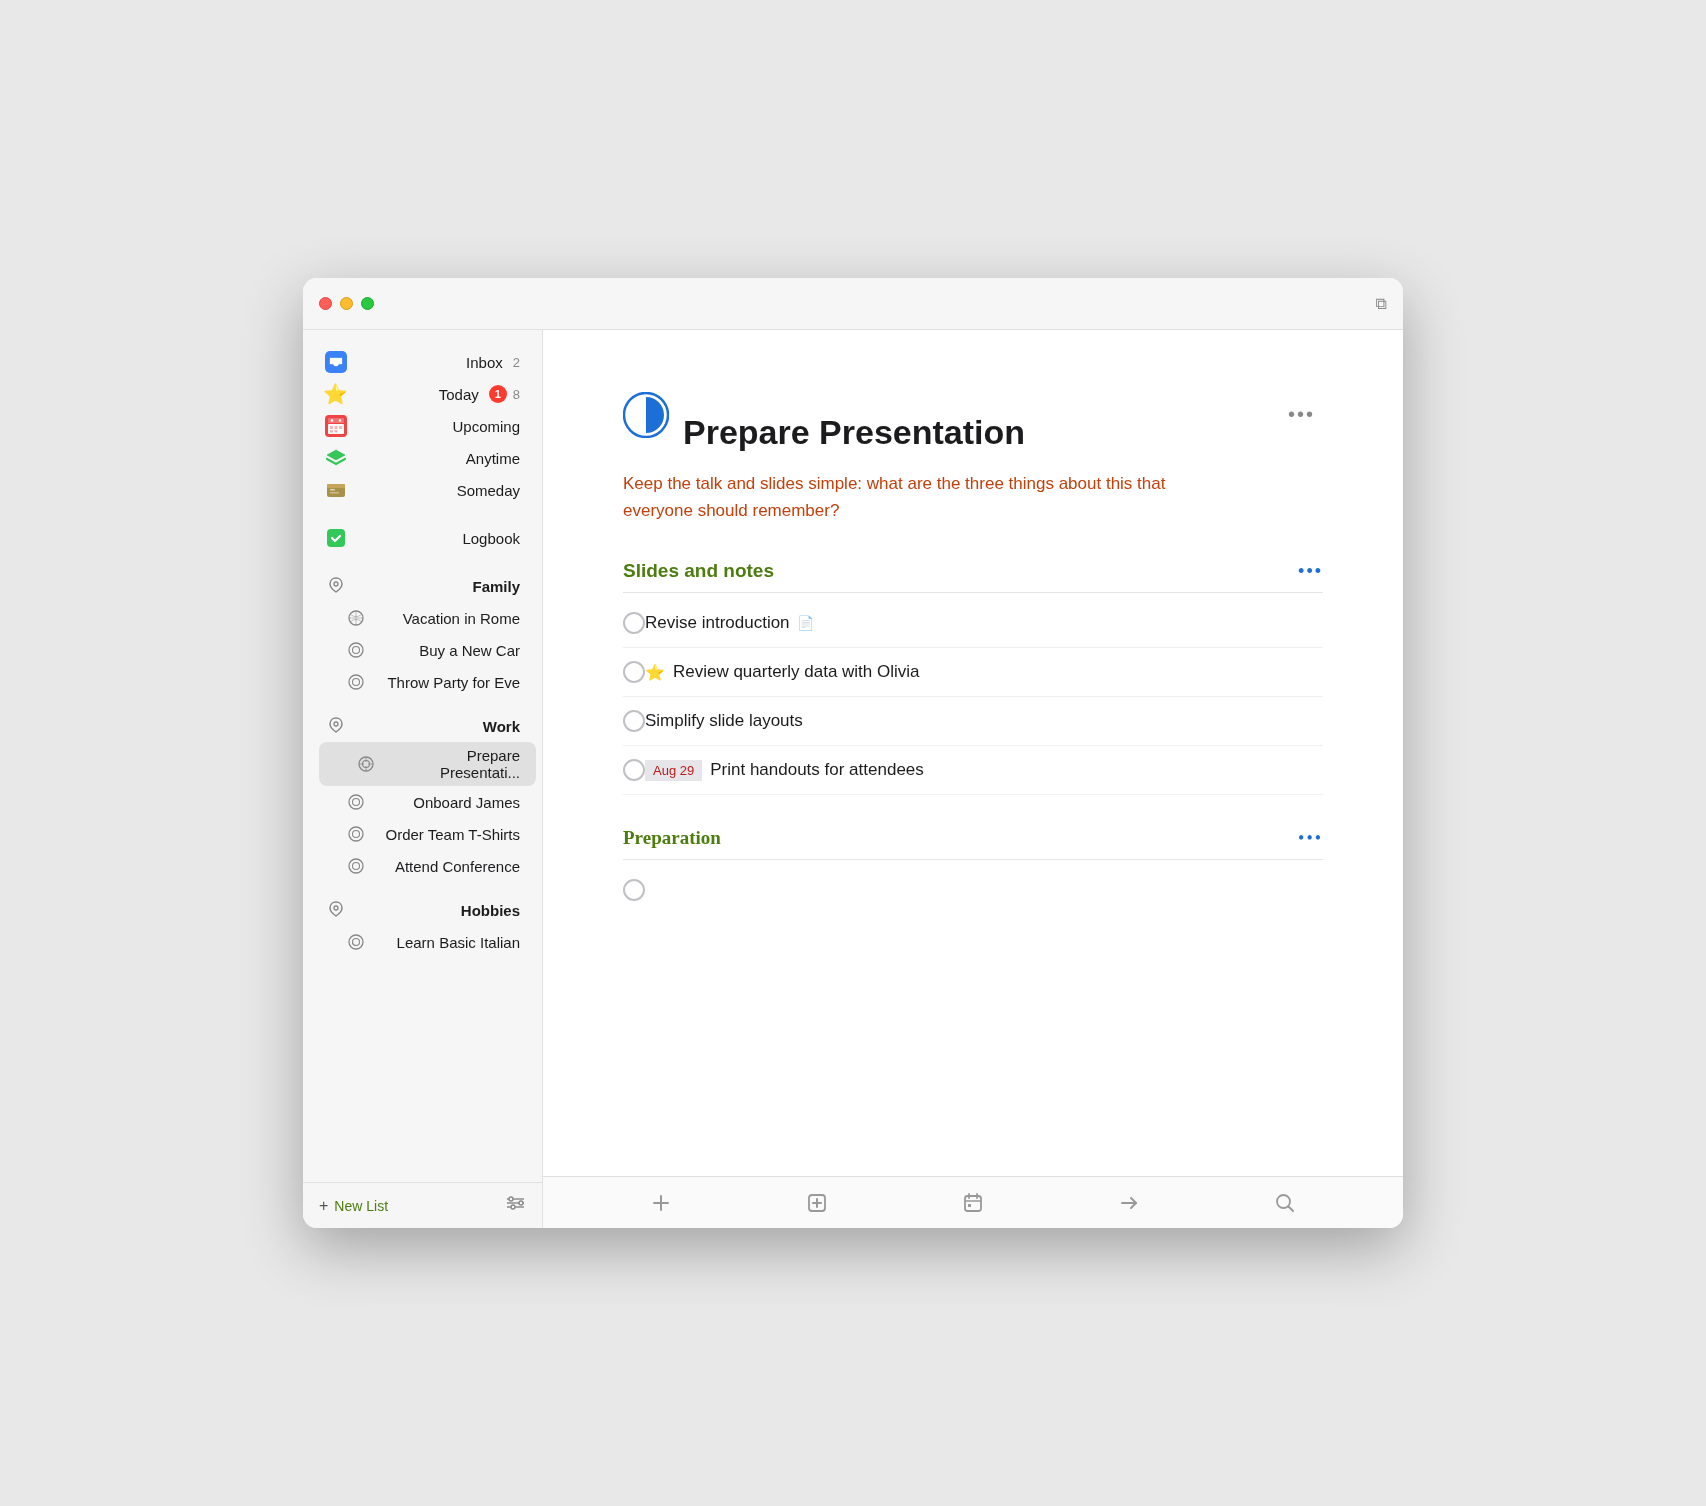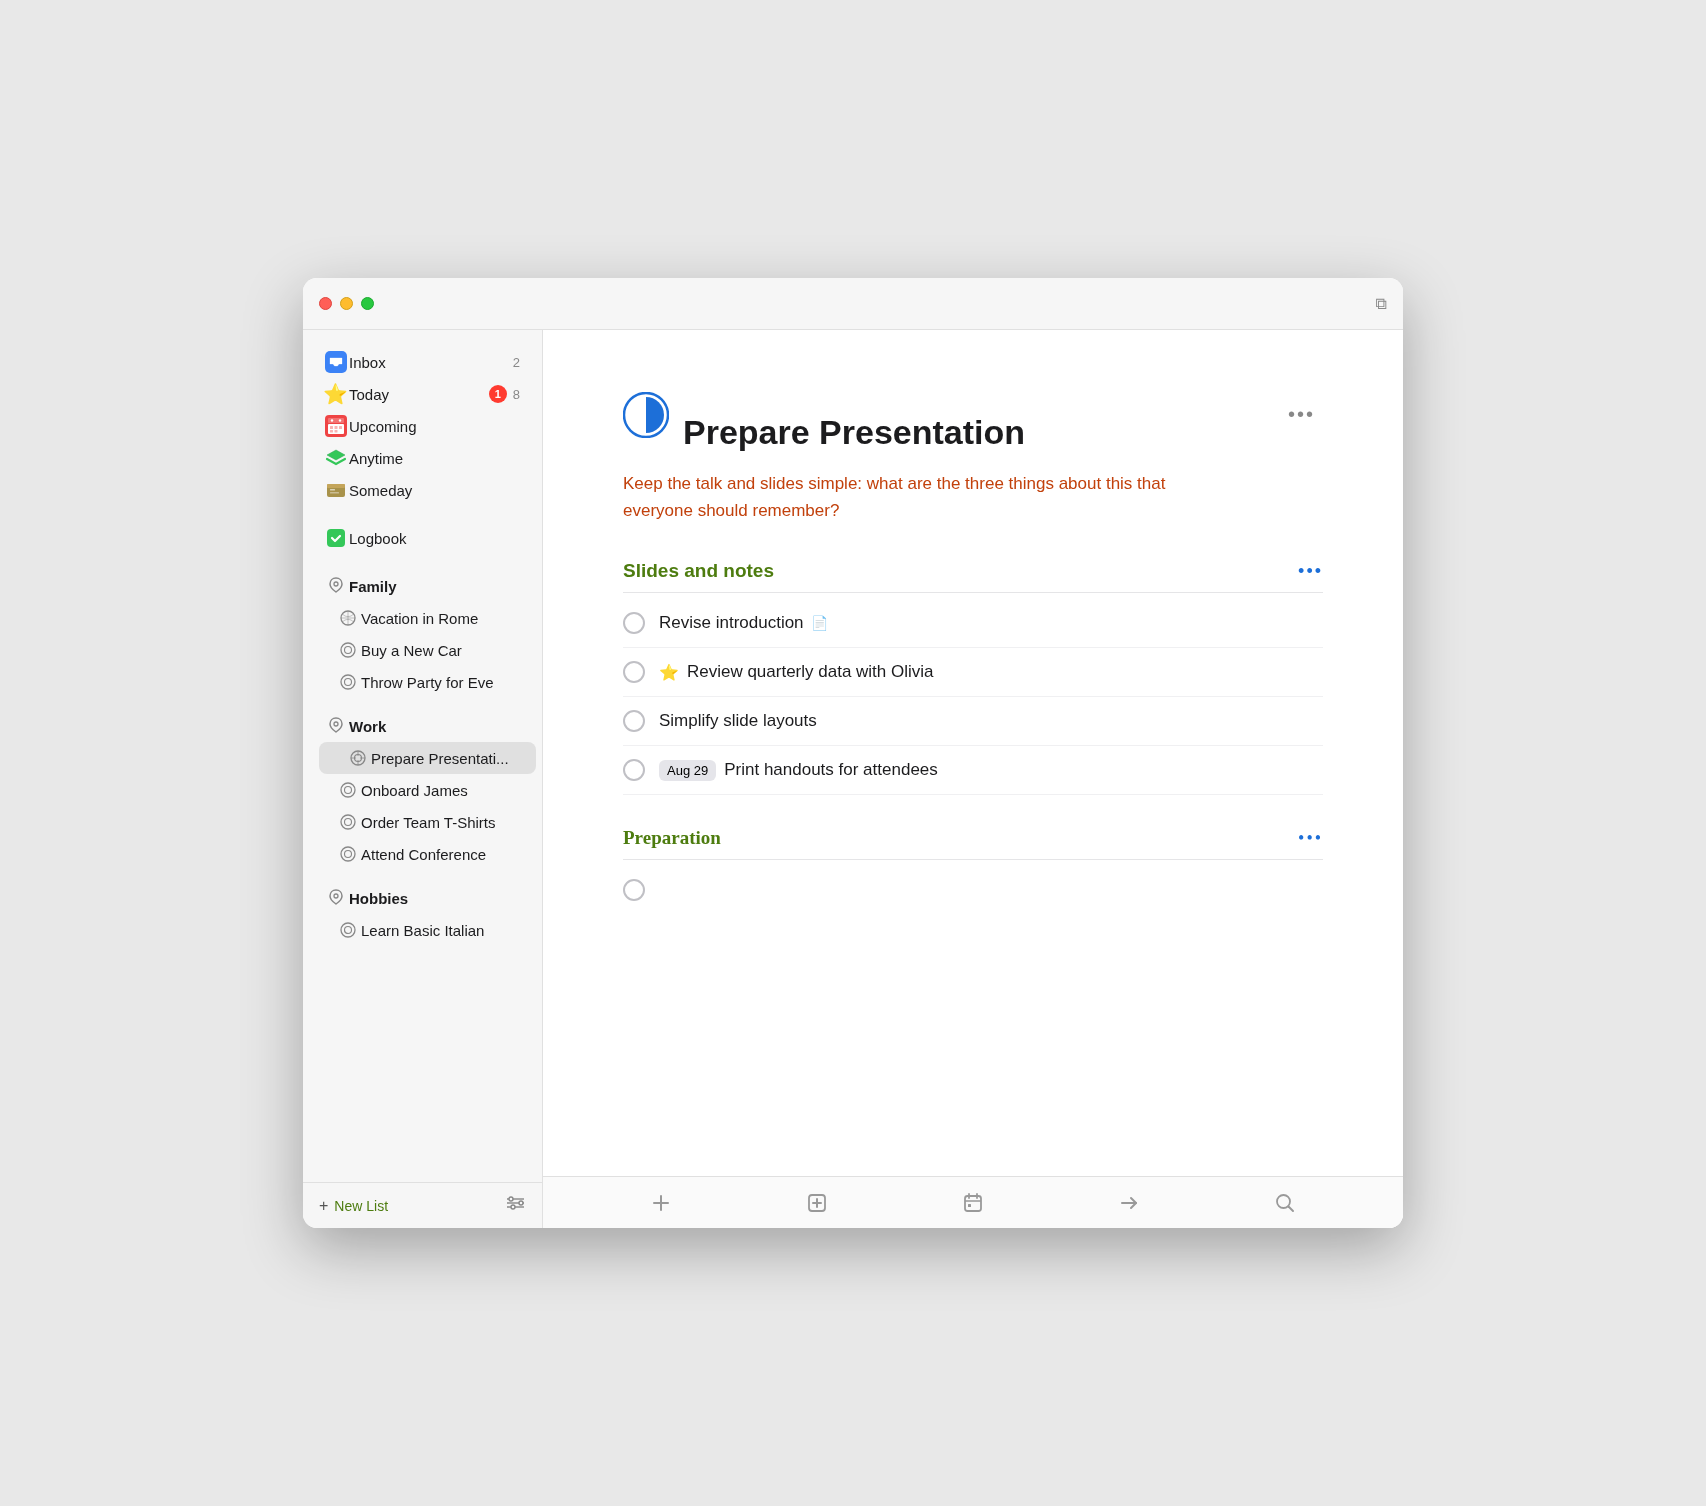--- a/index.html
+++ b/index.html
@@ -70,22 +70,23 @@
       overflow-y: auto;
       padding: 16px 0 8px 0;
     }
     .sidebar-item {
       display: flex;
       align-items: center;
       padding: 5px 16px;
       cursor: pointer;
       border-radius: 8px;
       margin: 0 6px;
-      gap: 2px;
+      gap: 10px;
       position: relative;
+      text-align: right;
     }
     .sidebar-item.active { background: #e0e0e0; margin-left: 16px; }
     .sidebar-item-icon {
       width: 22px;
       height: 22px;
       display: flex;
       align-items: center;
       justify-content: center;
       flex-shrink: 0;
       font-size: 18px;
@@ -204,21 +205,20 @@
     }
     .section-more-btn {
       color: #1d6fd8;
       font-size: 18px;
       letter-spacing: 2px;
       cursor: pointer;
     }
     .task-item {
       display: flex;
       align-items: center;
-      gap: 14px;
       padding: 13px 0;
       border-bottom: 1px solid #f0f0f2;
     }
     .task-item:last-child { border-bottom: none; }
     .task-checkbox {
       width: 22px; height: 22px;
       border: 2px solid #c0c0c5;
       border-radius: 50%;
       flex-shrink: 0;
       cursor: pointer;
@@ -233,25 +233,25 @@
     }
     .task-note-icon {
       color: #aaa;
       font-size: 14px;
     }
     .task-star {
       font-size: 16px;
     }
     .task-date-badge {
       background: #e5e5ea;
-      color: #000000;
+      color: #b91c1c;
       font-size: 13px;
       font-weight: 500;
       padding: 3px 8px;
-      border-radius: 6px;
+      border-radius: 0;
     }
     .section-gap { margin-top: 32px; font-family: Liberation Serif, serif; }
 
     
     .detail-toolbar {
       height: 52px;
       border-top: 1px solid #e0e0e0;
       display: flex;
       align-items: center;
       justify-content: space-around;

